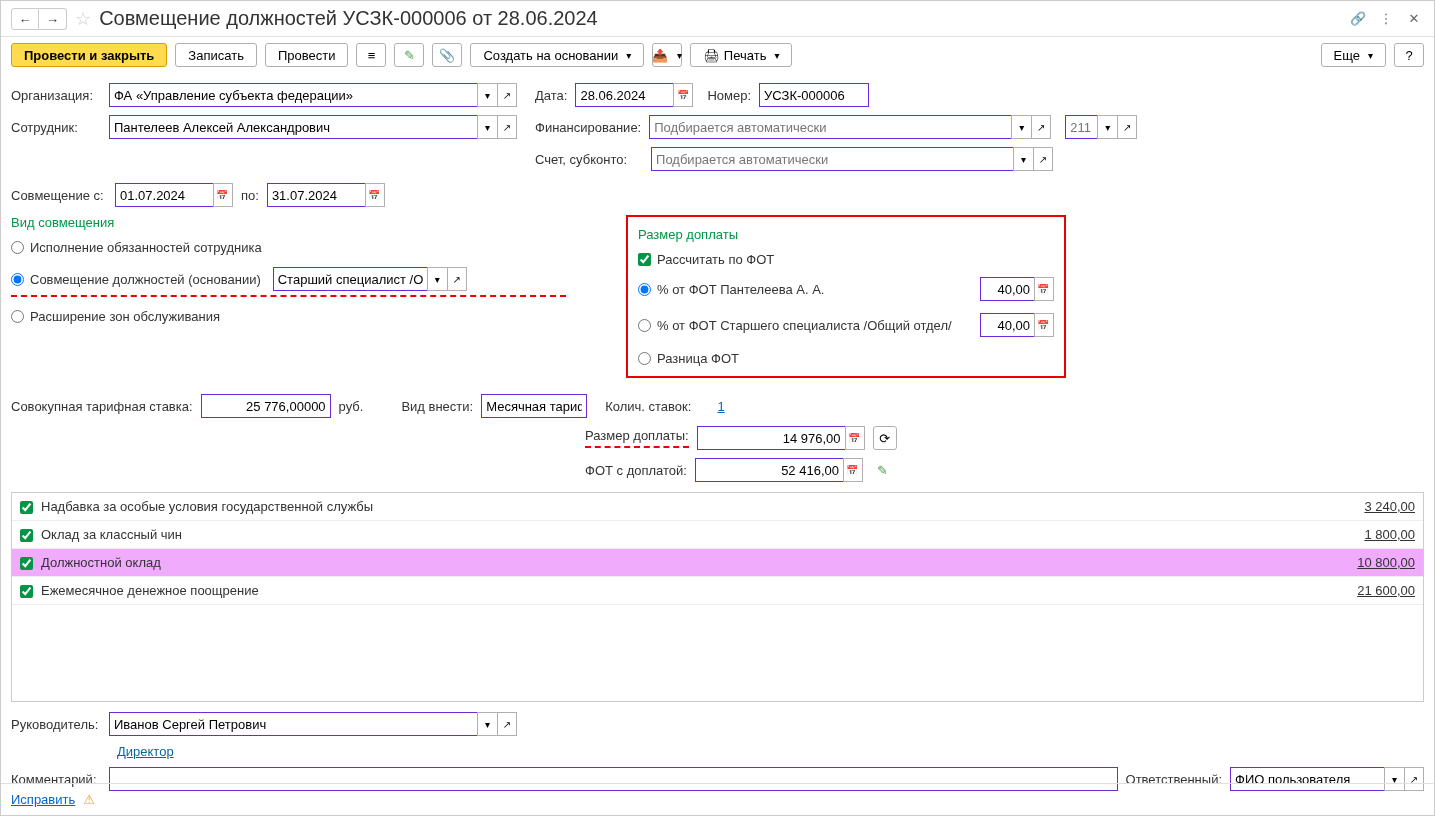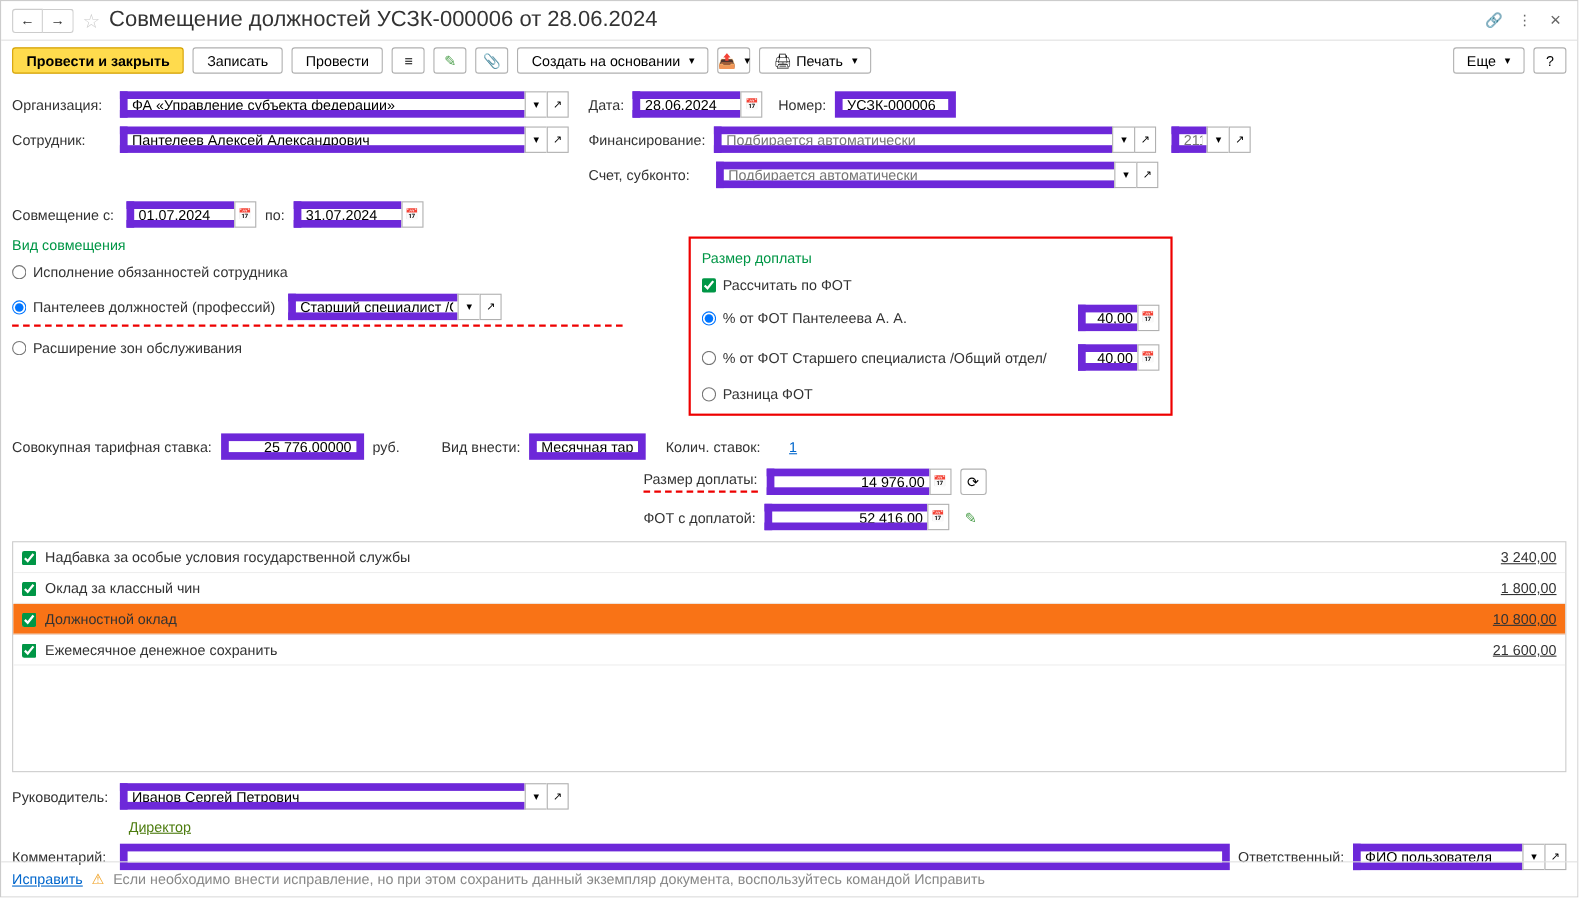--- a/index.html
+++ b/index.html
@@ -16,40 +16,40 @@
 .titlebar-icon { width: 20px; height: 20px; display: flex; align-items: center; justify-content: center; cursor: pointer; color: #666; }
 .toolbar { display: flex; align-items: center; padding: 6px 10px; gap: 8px; }
 .btn { height: 24px; padding: 0 12px; border: 1px solid #b0b0b0; background: #fff; border-radius: 3px; cursor: pointer; display: inline-flex; align-items: center; gap: 4px; }
 .btn-yellow { background: #ffdb4d; border-color: #d4a000; font-weight: bold; }
 .btn-icon { width: 30px; padding: 0; justify-content: center; }
 .btn-dropdown::after { content: "▾"; margin-left: 4px; font-size: 10px; }
 .toolbar-right { margin-left: auto; display: flex; gap: 8px; }
 .form-area { padding: 10px; }
 .form-row { display: flex; align-items: center; margin-bottom: 8px; gap: 8px; }
 .label { white-space: nowrap; }
-.input { height: 24px; border: 7px solid #6d28d9; padding: 0 4px; background: #fff; }
+.input { height: 24px; border: 1px solid #6d28d9; padding: 0 4px; background: #fff; }
 .input-group { display: flex; }
 .input-group .input { border-right: none; }
 .input-btn { width: 20px; height: 24px; border: 1px solid #b0b0b0; background: #fff; cursor: pointer; display: flex; align-items: center; justify-content: center; font-size: 10px; }
 .input-btn:not(:last-child) { border-right: none; }
 .placeholder { color: #999; }
 .green-header { color: #009646; margin-bottom: 10px; }
 .radio-group { display: flex; flex-direction: column; gap: 12px; }
 .radio-item { display: flex; align-items: center; gap: 6px; }
 .radio-item input[type="radio"] { cursor: pointer; }
 .highlight-box { border: 2px solid #e00; padding: 10px; }
 .highlight-underline { border-bottom: 2px dashed #e00; }
 .two-col { display: flex; gap: 60px; align-items: flex-start; }
 .col-left { width: 555px; }
 .col-right { flex: 1; }
 .table-section { margin-top: 10px; }
 .table-header { padding: 4px 0; }
 .table-body { border: 1px solid #ccc; height: 210px; overflow: auto; }
 .table-row { display: flex; align-items: flex-end; padding: 6px 8px; border-bottom: 1px solid #eee; }
-.table-row.selected { background: #f97316; }
+.table-row.selected { background: #f0abfc; }
 .table-row .check { margin-right: 8px; accent-color: #009646; }
 .table-row .val { margin-left: auto; text-decoration: underline; }
 .link { color: #0066cc; text-decoration: underline; cursor: pointer; }
 .bottom-bar { position: absolute; bottom: 0; left: 0; right: 0; padding: 8px 10px; border-top: 1px solid #e0e0e0; display: flex; align-items: center; gap: 8px; }
 .warning-icon { color: #f0a020; }
 .num-input { text-align: right; }
 .refresh-btn { width: 24px; height: 24px; border: 1px solid #b0b0b0; background: #fff; cursor: pointer; display: flex; align-items: center; justify-content: center; border-radius: 3px; }
 .edit-icon { color: #4a9e4a; cursor: pointer; margin-left: 6px; }
 .cal-icon::before { content: "📅"; font-size: 10px; }
 input[type="checkbox"] { accent-color: #009646; cursor: pointer; }
@@ -151,21 +151,21 @@
     <div class="two-col" style="margin-top:6px">
       <div class="col-left">
         <div class="green-header">Вид совмещения</div>
         <div class="radio-group">
           <label class="radio-item">
             <input type="radio" name="ctype" style="">
             <span>Исполнение обязанностей сотрудника</span>
           </label>
           <div class="radio-item highlight-underline" style="padding-bottom:4px">
             <input type="radio" name="ctype" checked="" style="">
-            <span>Пантелеев должностей (профессий)</span>
+            <span>Совмещение должностей (основании)</span>
             <div class="input-group" style="margin-left:6px">
               <input class="input" style="width: 154px;" value="Старший специалист /Об">
               <button class="input-btn">▾</button>
               <button class="input-btn">↗</button>
             </div>
           </div>
           <label class="radio-item">
             <input type="radio" name="ctype" style="">
             <span>Расширение зон обслуживания</span>
           </label>
@@ -245,49 +245,48 @@
             <span>Оклад за классный чин</span>
             <span class="val">1 800,00</span>
           </div>
           <div class="table-row selected">
             <input type="checkbox" class="check" checked="" style="">
             <span>Должностной оклад</span>
             <span class="val">10 800,00</span>
           </div>
           <div class="table-row">
             <input type="checkbox" class="check" checked="" style="">
-            <span>Ежемесячное денежное сохранить</span>
+            <span>Ежемесячное денежное поощрение</span>
             <span class="val">21 600,00</span>
           </div>
         </div>
     </div>
 
     <div class="form-row" style="margin-top:10px">
       <span class="label" style="width:90px">Руководитель:</span>
       <div class="input-group">
         <input class="input" style="width: 368px;" value="Иванов Сергей Петрович">
         <button class="input-btn">▾</button>
         <button class="input-btn">↗</button>
       </div>
     </div>
     <div class="form-row">
       <span style="width:98px"></span>
-      <a class="link" style="color:#4d7c0f">Директор</a>
+      <a class="link" style="color:#0369a1">Директор</a>
     </div>
 
     <div class="form-row">
       <span class="label" style="width:90px">Комментарий:</span>
       <input class="input" style="flex: 1 1 0%;">
       <span class="label">Ответственный:</span>
       <div class="input-group">
         <input class="input" style="width: 154px;" value="ФИО пользователя">
         <button class="input-btn">▾</button>
         <button class="input-btn">↗</button>
       </div>
     </div>
   </div>
 
   <div class="bottom-bar">
     <a class="link">Исправить</a>
     <span class="warning-icon">⚠</span>
-    <span style="color:#888">Если необходимо внести исправление, но при этом сохранить данный экземпляр документа, воспользуйтесь командой Исправить</span>
   </div>
 </div>
 
 </body></html>

